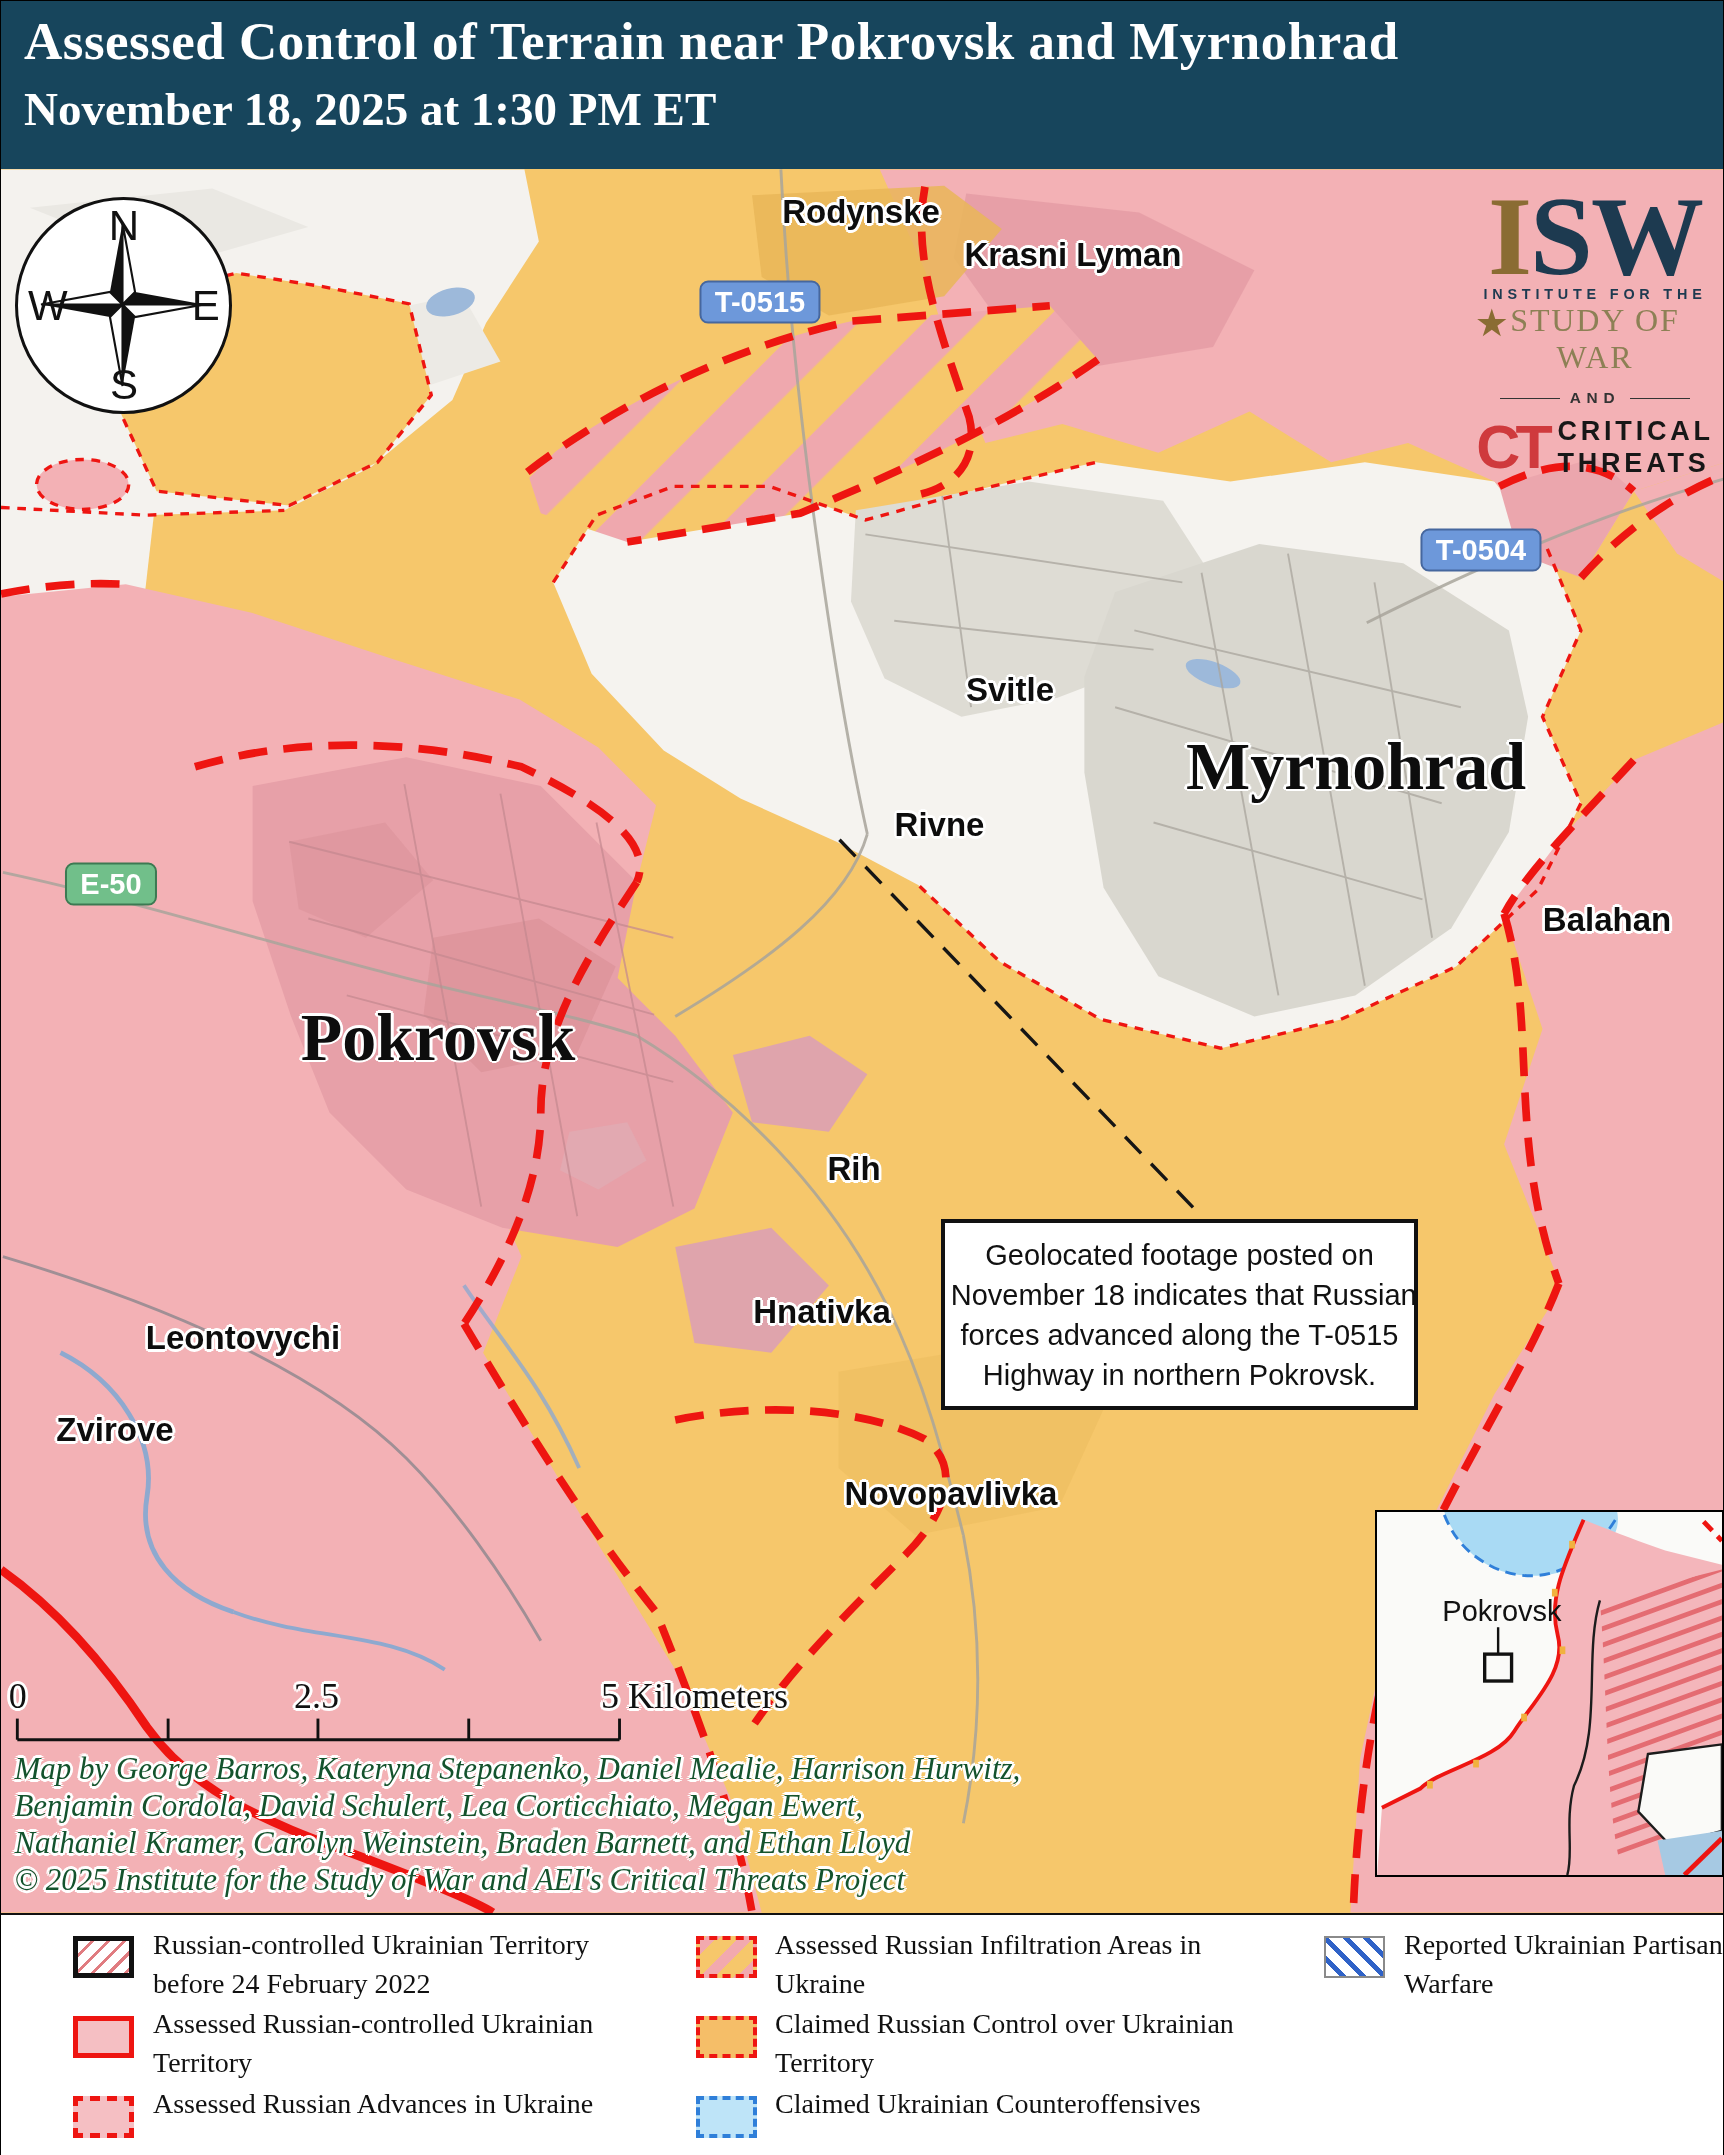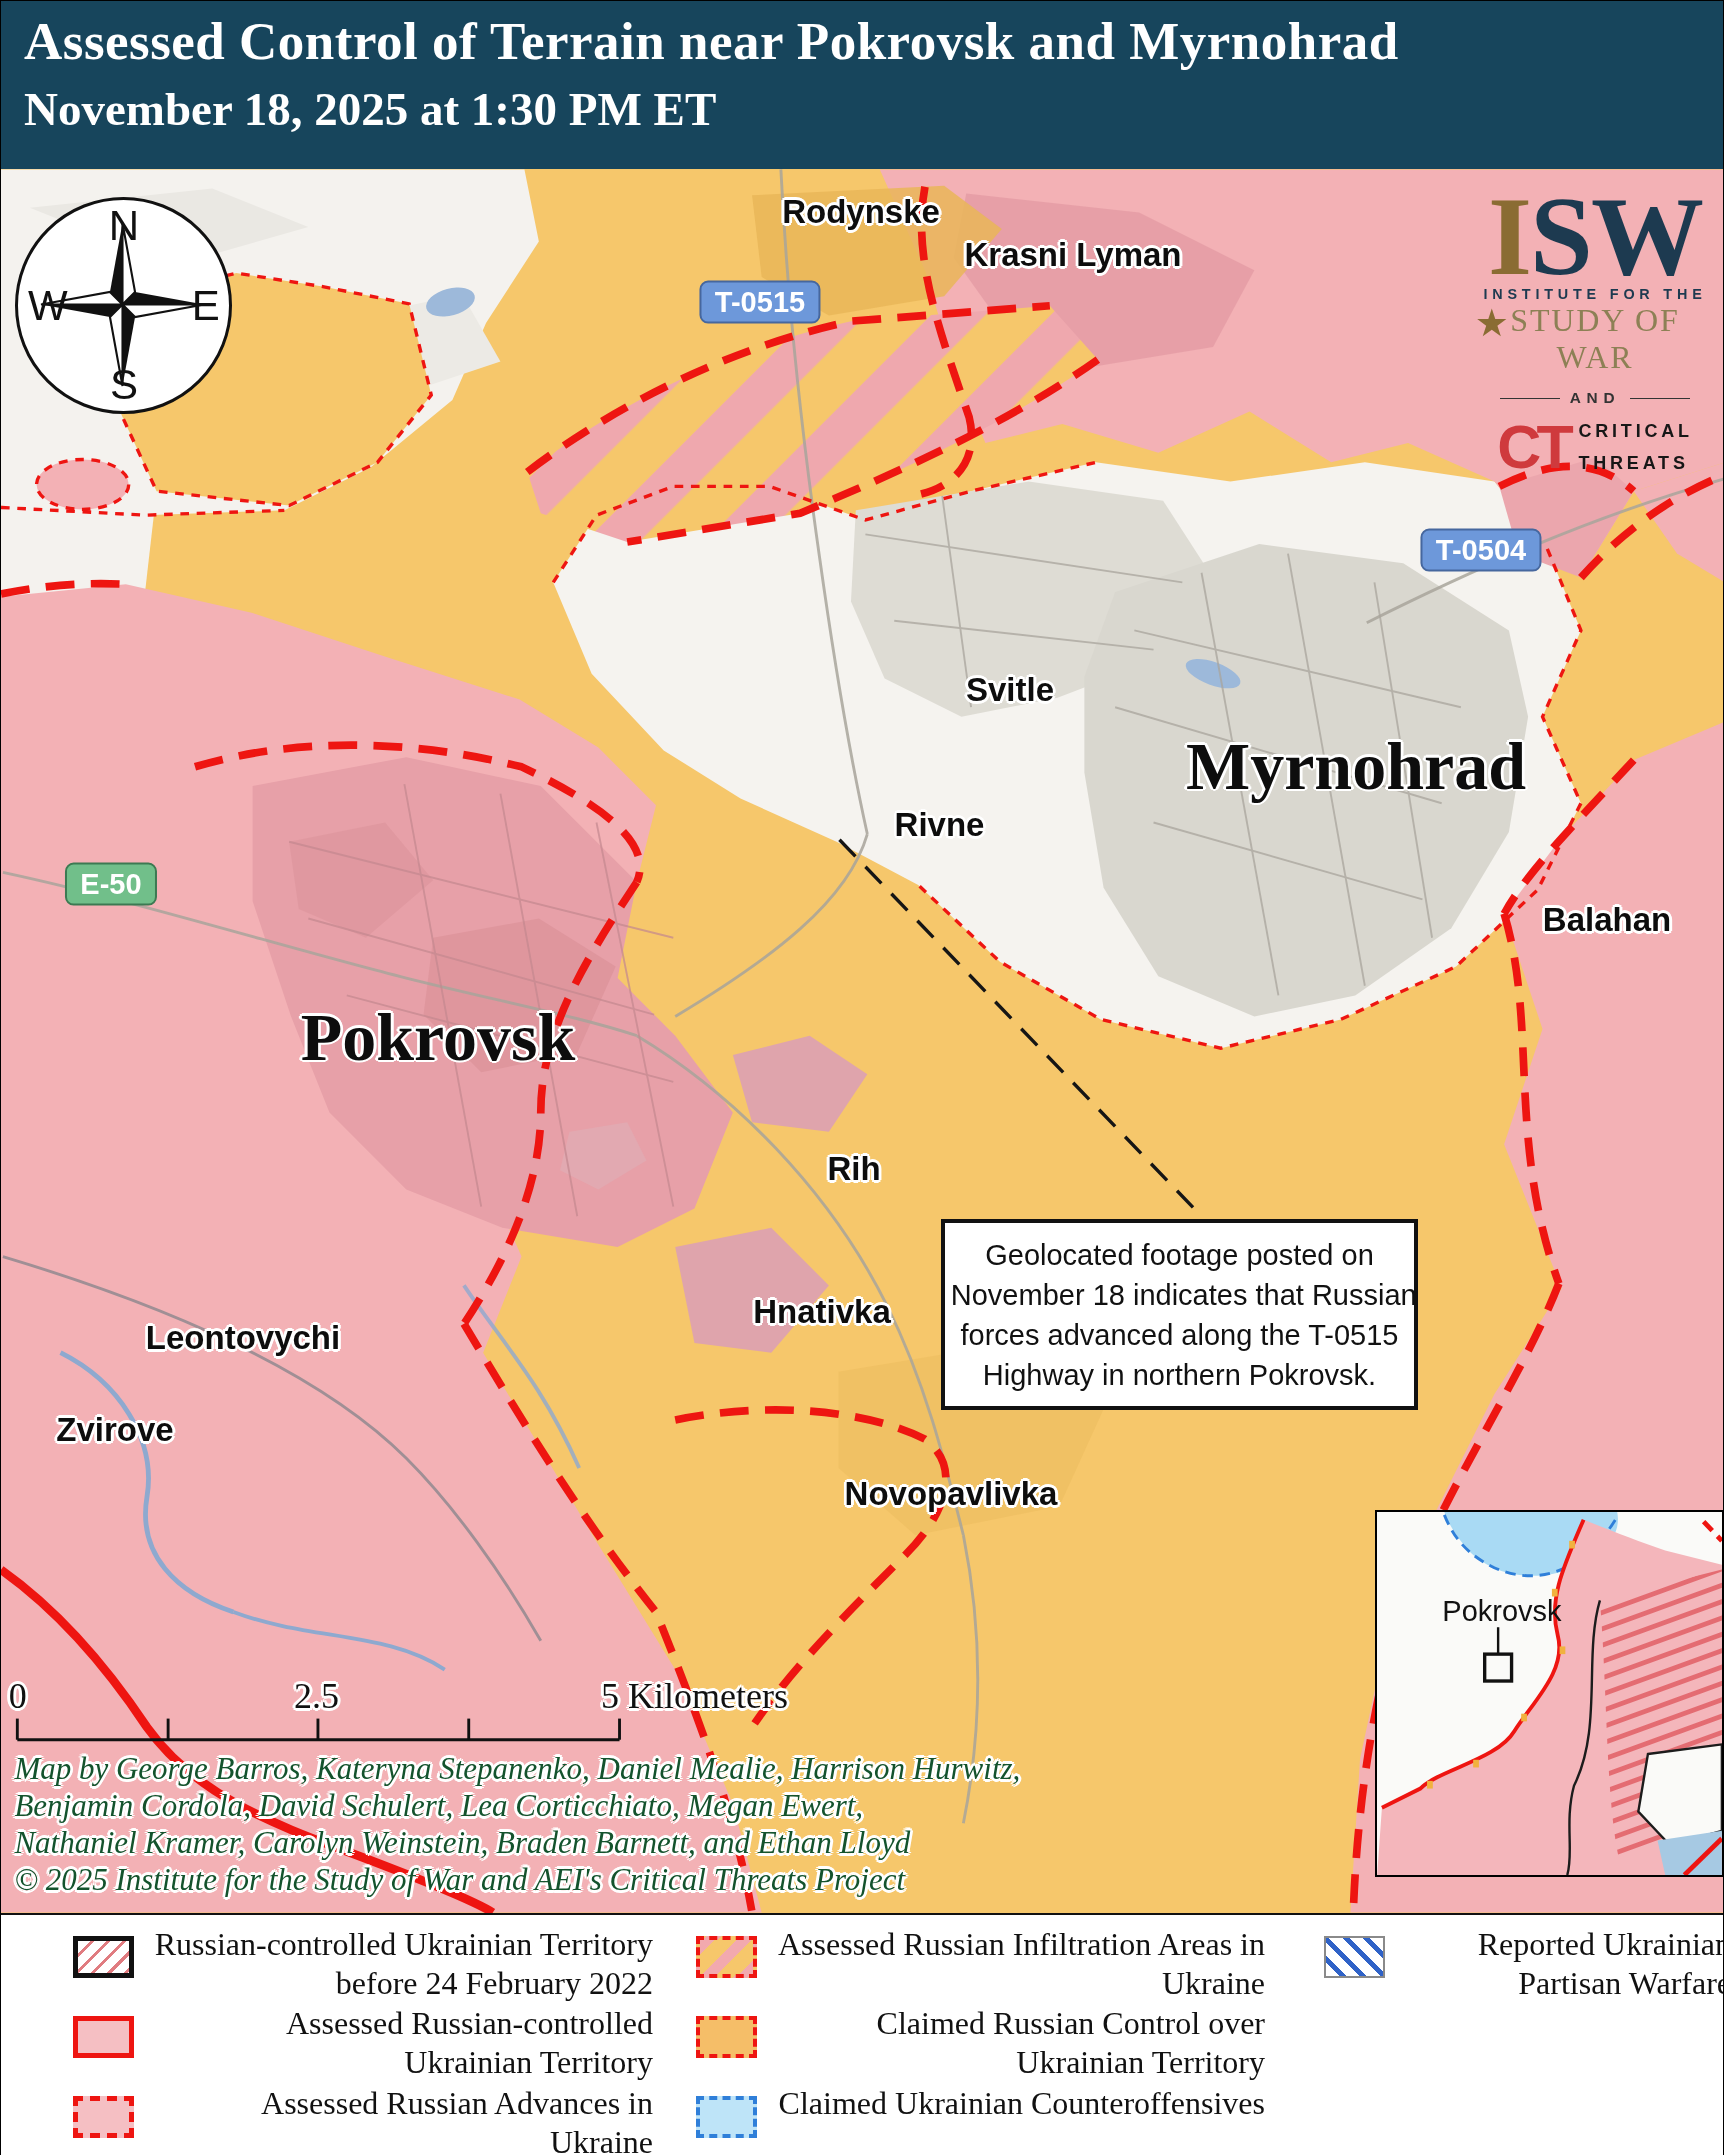--- a/index.html
+++ b/index.html
@@ -37,41 +37,41 @@
         color:#1d3a50;letter-spacing:-1.9px;}
   .logo .isw .gold{color:#8a6c33;}
   .logo .star{position:absolute;left:5.8px;top:113px;font-size:38px;color:#8a6c33;}
   .logo .institute{font-size:14.4px;letter-spacing:4.8px;color:#1d3a50;font-weight:700;margin-top:1.9px;}
   .logo .study{font-family:"Liberation Serif",serif;font-size:32px;letter-spacing:1.9px;color:#8d8055;margin-top:0px;}
   .logo .and-row{display:flex;align-items:center;justify-content:center;gap:9.6px;margin-top:13.4px;color:#333;}
   .logo .and-row .rule{width:60px;height:0;border-top:1.9px solid #333;}
   .logo .and-row .and{font-size:15.4px;letter-spacing:5.8px;font-weight:700;}
   .logo .ct-row{display:flex;align-items:center;justify-content:center;gap:9.6px;margin-top:7.7px;}
   .logo .ct{font-size:61px;font-weight:700;color:#cf3a3d;letter-spacing:-4.8px;line-height:58px;}
-  .logo .ct-text{text-align:left;font-weight:700;color:#171717;font-size:18px;letter-spacing:3.8px;line-height:32px;}
+  .logo .ct-text{text-align:left;font-weight:700;color:#171717;font-size:27px;letter-spacing:3.8px;line-height:32px;}
   .logo .fund{margin-top:15.4px;font-style:italic;font-weight:700;font-size:26px;color:#333;line-height:34px;}
   
   .annotation{position:absolute;left:940px;top:1050px;width:477px;box-sizing:border-box;background:#fff;
         border:4.8px solid #111;padding:11.5px 5.8px;text-align:center;z-index:10;}
   .annotation div{font-size:29px;line-height:40px;color:#111;white-space:nowrap;}
   
   .scale-label{position:absolute;font-family:"Liberation Serif",serif;font-size:36px;color:#111;z-index:8;}
   
   .credits{position:absolute;left:13.4px;top:1581px;z-index:8;}
   .credits div{font-family:"Liberation Serif",serif;font-style:italic;font-size:31px;line-height:37px;color:#14532d;white-space:nowrap;}
   
   .inset{position:absolute;left:1374px;top:1341px;width:345px;height:363px;border:2.9px solid #000;
         background:#fafaf8;z-index:12;overflow:hidden;}
   .inset-label{position:absolute;left:29px;top:83px;width:192px;text-align:center;font-size:29px;color:#111;z-index:3;}
   
   .legend{position:absolute;left:0;top:1912px;width:1724px;height:244px;background:#fff;
         border-top:2.9px solid #111;z-index:30;box-sizing:border-box;}
   .legend-item{position:absolute;}
   .swatch{position:absolute;width:61px;height:42px;box-sizing:border-box;}
-  .legend-text{position:absolute;font-family:"Liberation Serif",serif;font-size:32px;line-height:39px;color:#111;text-align:right;}
+  .legend-text{position:absolute;font-family:"Liberation Serif",serif;font-size:28px;line-height:39px;color:#111;}
   .sw-pre2022{border:5.8px solid #111;background:
       repeating-linear-gradient(135deg,#fff 0 8.6px,rgba(214,80,86,.75) 8.6px 11.5px);}
   .sw-assessed{border:5.8px solid #ee1511;background:#f5bfc3;}
   .sw-advance{border:5.8px dashed #ee1511;background:#f5bfc3;}
   .sw-infiltration{border:4.8px dashed #ee1511;background:
       repeating-linear-gradient(135deg,#f2a9ae 0 10.6px,#f6c76b 10.6px 26px);}
   .sw-claimed{border:4.8px dashed #ee1511;background:#f5be68;}
   .sw-counter{border:4.8px dashed #2f7fd9;background:#bee4f8;}
   .sw-partisan{border:2.9px solid #8a8a8a;background:
       repeating-linear-gradient(45deg,#fff 0 9.6px,#2f62c7 9.6px 14.4px);}

